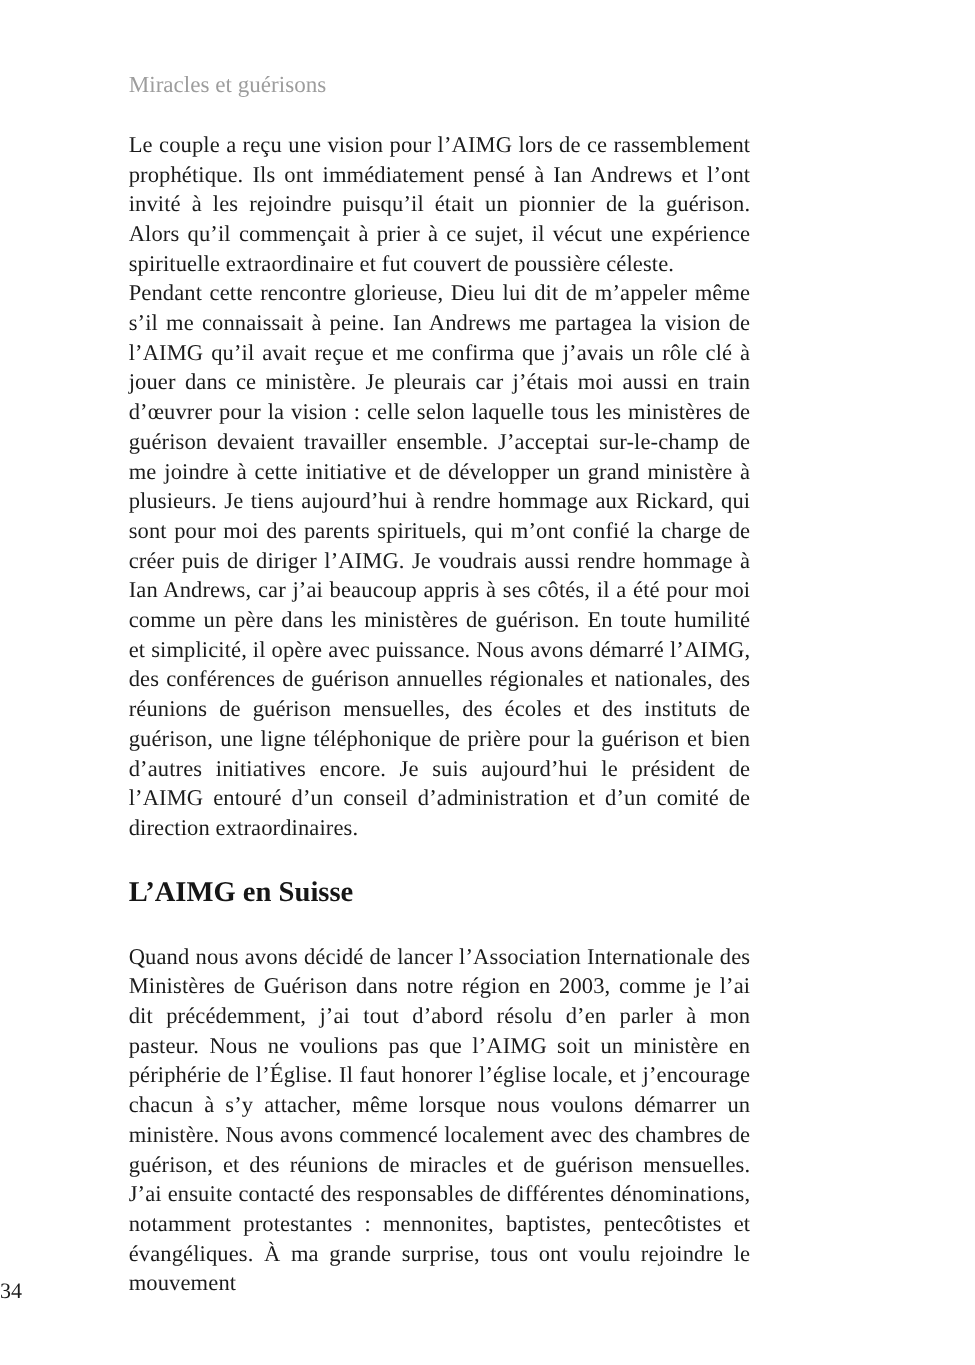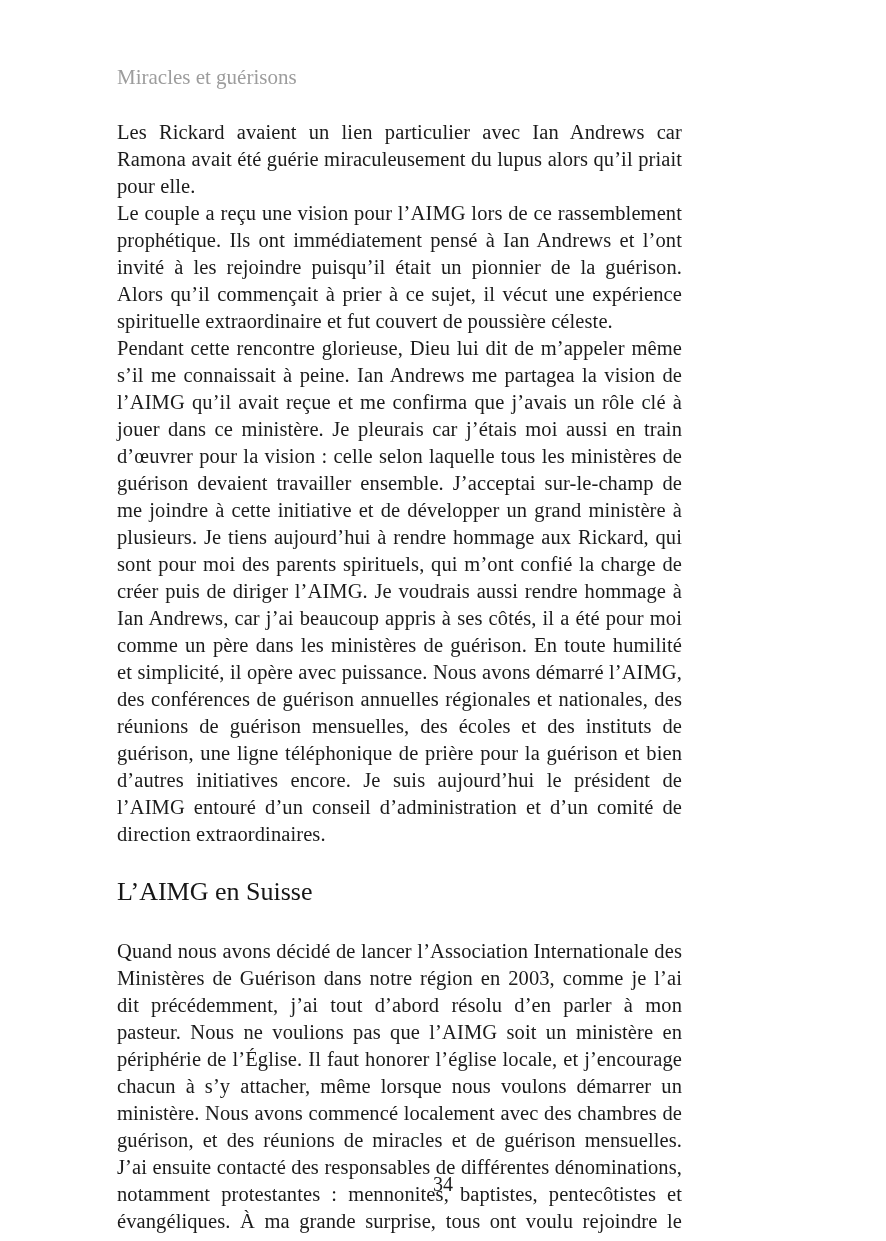--- a/index.html
+++ b/index.html
@@ -32,43 +32,42 @@
   .body-text p {
     margin: 0;
     font-size: 20.5px;
     line-height: 27px;
     text-align: justify;
     letter-spacing: 0.1px;
   }
   .section-heading {
     font-size: 26px;
     line-height: 30px;
-    font-weight: normal;
+    font-weight: bold;
     margin: 29px 0 31px 0;
     text-align: left;
     color: #161616;
   }
   .folio {
     position: absolute;
-    bottom: 45px;
+    bottom: 55px;
     left: 0;
     width: 886px;
-    text-align: center;
+    text-align: left;
     font-size: 20px;
     color: #1b1b1b;
   }
 </style>
 </head>
 <body>
 
 <div class="page">
   <div class="running-header">Miracles et guérisons</div>
 
   <div class="body-text">
-    <p>Les Rickard avaient un lien particulier avec Ian Andrews car Ramona avait été guérie miraculeusement du lupus alors qu’il priait pour elle.</p>
     <p>Le couple a reçu une vision pour l’AIMG lors de ce rassemblement prophétique. Ils ont immédiatement pensé à Ian Andrews et l’ont invité à les rejoindre puisqu’il était un pionnier de la guérison. Alors qu’il commençait à prier à ce sujet, il vécut une expérience spirituelle extraordinaire et fut couvert de poussière céleste.</p>
     <p>Pendant cette rencontre glorieuse, Dieu lui dit de m’appeler même s’il me connaissait à peine. Ian Andrews me partagea la vision de l’AIMG qu’il avait reçue et me confirma que j’avais un rôle clé à jouer dans ce ministère. Je pleurais car j’étais moi aussi en train d’œuvrer pour la vision : celle selon laquelle tous les ministères de guérison devaient travailler ensemble. J’acceptai sur-le-champ de me joindre à cette initiative et de développer un grand ministère à plusieurs. Je tiens aujourd’hui à rendre hommage aux Rickard, qui sont pour moi des parents spirituels, qui m’ont confié la charge de créer puis de diriger l’AIMG. Je voudrais aussi rendre hommage à Ian Andrews, car j’ai beaucoup appris à ses côtés, il a été pour moi comme un père dans les ministères de guérison. En toute humilité et simplicité, il opère avec puissance. Nous avons démarré l’AIMG, des conférences de guérison annuelles régionales et nationales, des réunions de guérison mensuelles, des écoles et des instituts de guérison, une ligne téléphonique de prière pour la guérison et bien d’autres initiatives encore. Je suis aujourd’hui le président de l’AIMG entouré d’un conseil d’administration et d’un comité de direction extraordinaires.</p>
 
     <h2 class="section-heading">L’AIMG en Suisse</h2>
 
     <p>Quand nous avons décidé de lancer l’Association Internationale des Ministères de Guérison dans notre région en 2003, comme je l’ai dit précédemment, j’ai tout d’abord résolu d’en parler à mon pasteur. Nous ne voulions pas que l’AIMG soit un ministère en périphérie de l’Église. Il faut honorer l’église locale, et j’encourage chacun à s’y attacher, même lorsque nous voulons démarrer un ministère. Nous avons commencé localement avec des chambres de guérison, et des réunions de miracles et de guérison mensuelles. J’ai ensuite contacté des responsables de différentes dénominations, notamment protestantes : mennonites, baptistes, pentecôtistes et évangéliques. À ma grande surprise, tous ont voulu rejoindre le mouvement</p>
   </div>
 
   <div class="folio">34</div>
 </div>

